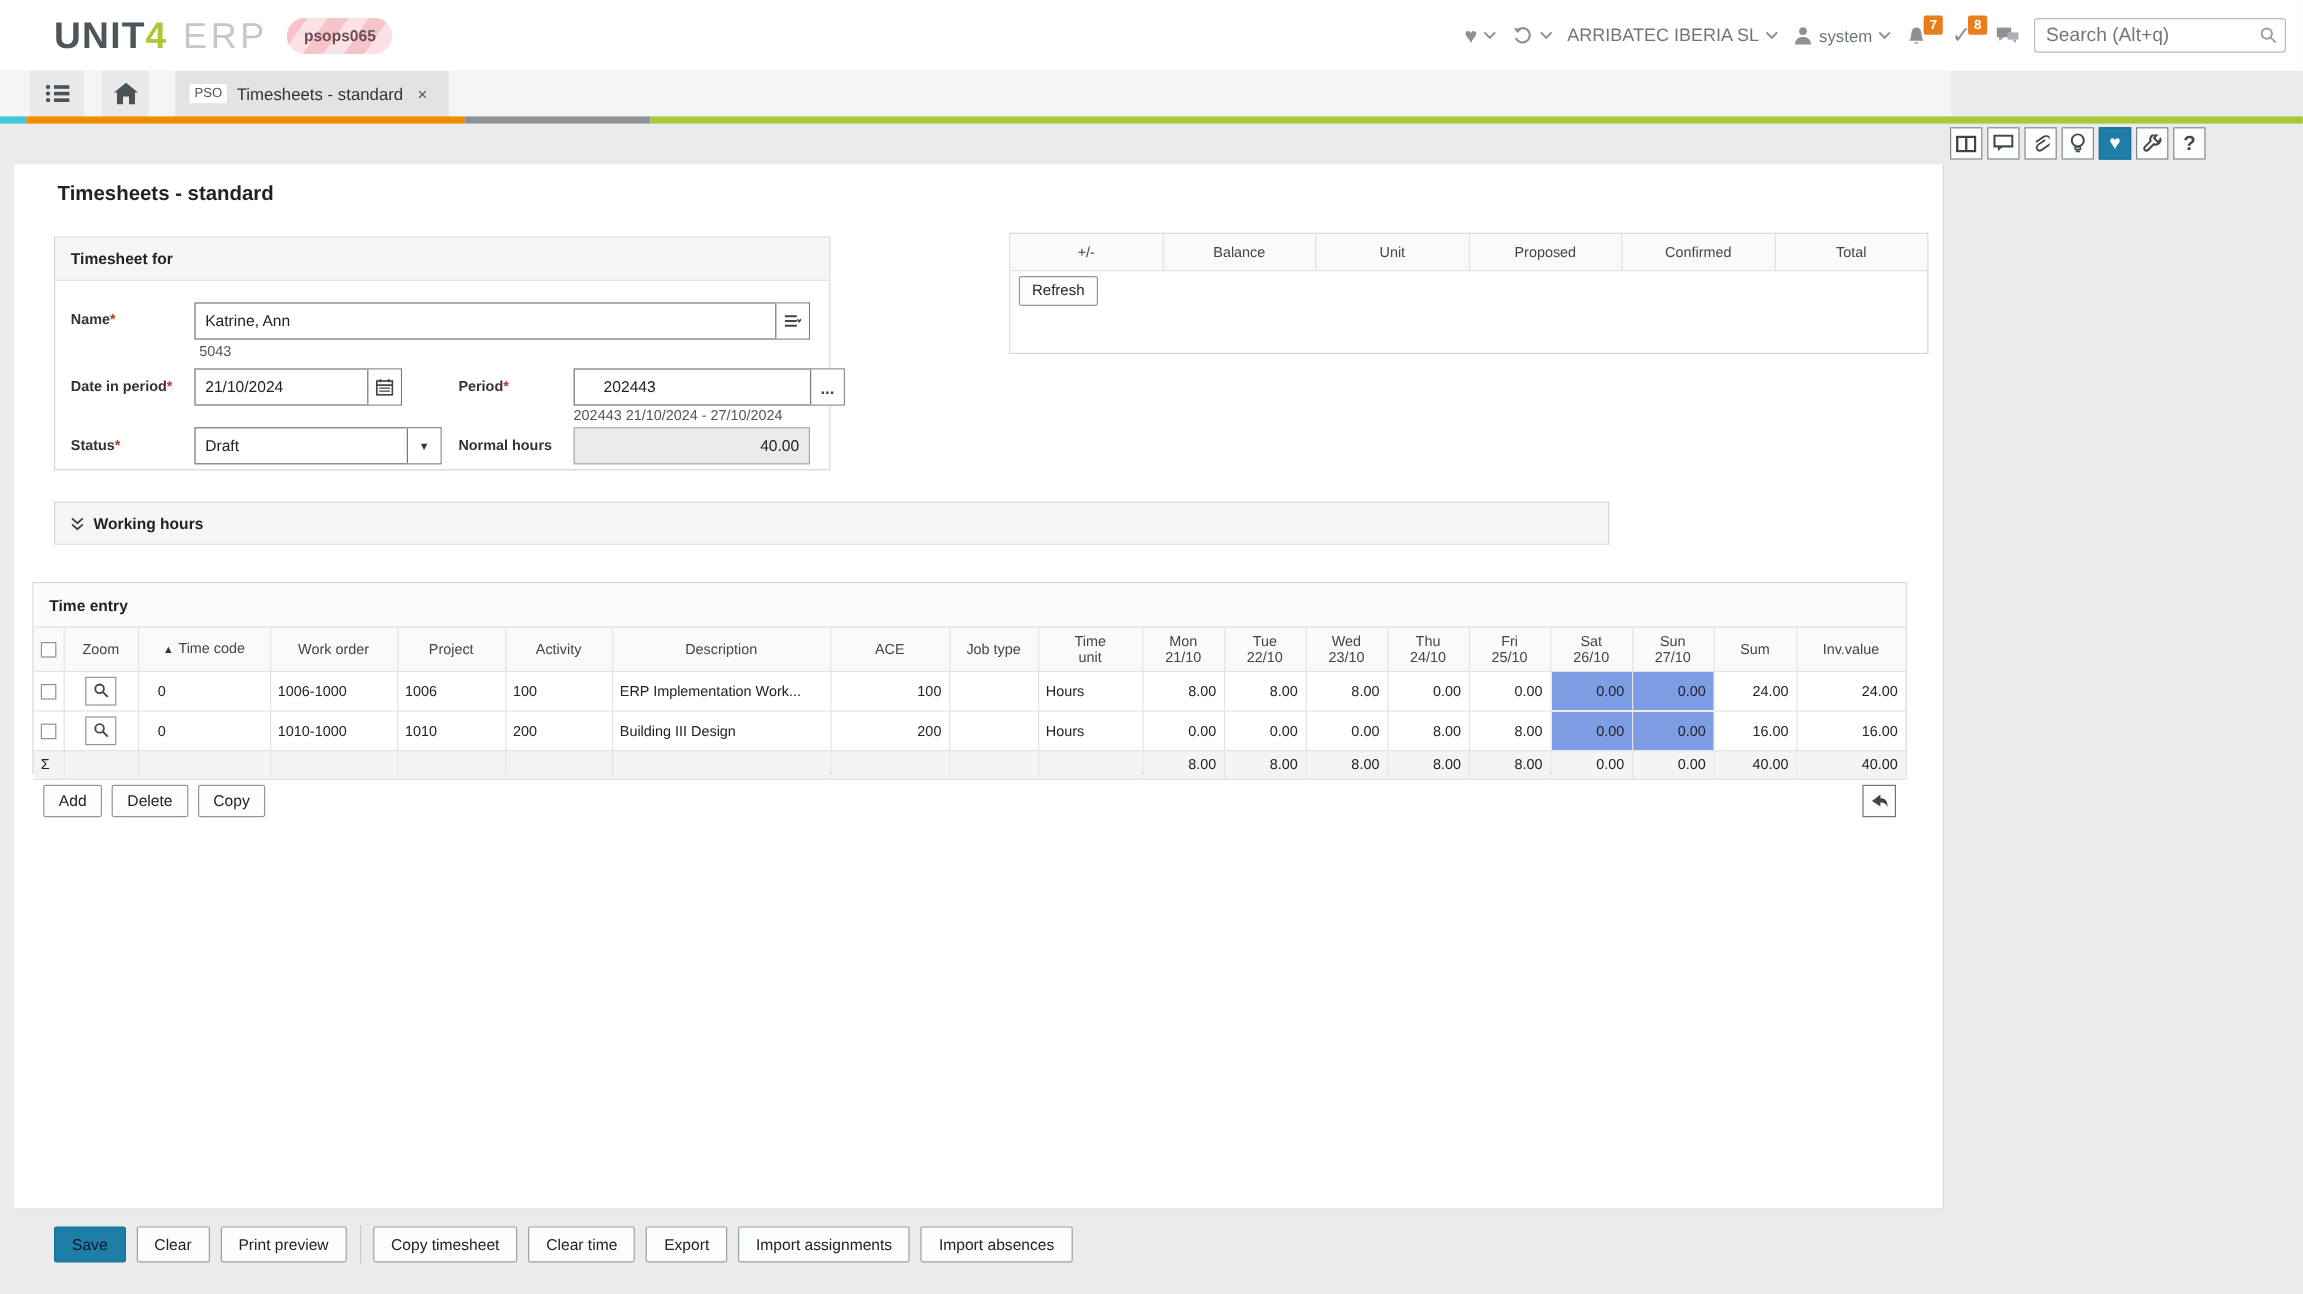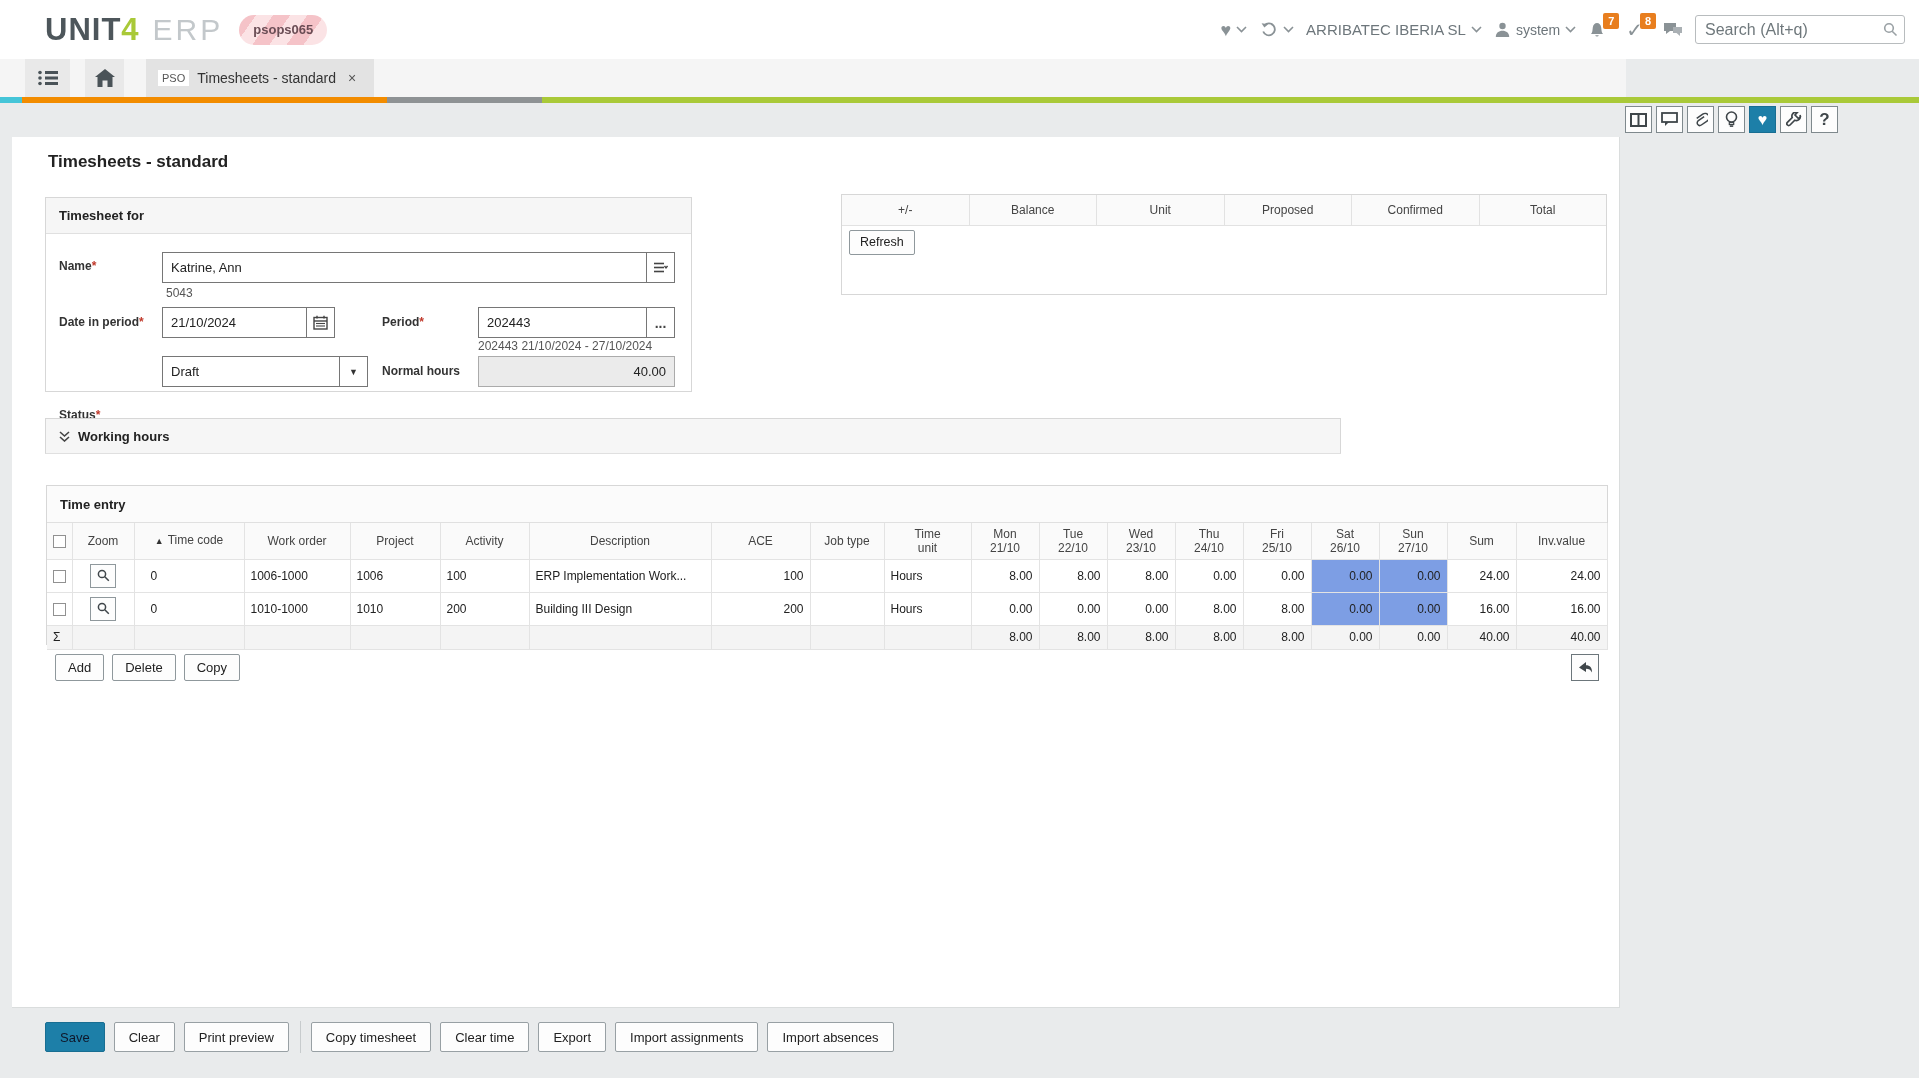--- a/index.html
+++ b/index.html
@@ -287,29 +287,29 @@
           <line x1="11" y1="0.8" x2="11" y2="3.5" stroke="#444" stroke-width="1.4"></line>
           <line x1="3" y1="8.5" x2="12" y2="8.5" stroke="#444" stroke-width="1.1"></line>
           <line x1="3" y1="11" x2="12" y2="11" stroke="#444" stroke-width="1.1"></line>
         </svg>
       </span>
     </div>
 
     <span class="flabel" style="left:336px;top:117px;">
       <span>Period</span><span class="req">*</span>
     </span>
-    <div class="tsfield" style="left:432px;top:109px;width:197px;height:31px;">
+    <div class="tsfield" style="left:432px;top:109px;width:226px;height:31px;padding-left:16px;">
       <span class="val">202443</span>
       <span class="inbtn" style="font-weight:bold;font-size:14px;">
         <span>...</span>
       </span>
     </div>
     <span class="subtext" style="left:432px;top:141px;">202443 21/10/2024 - 27/10/2024</span>
 
-    <span class="flabel" style="left:13px;top:166px;margin-top:44px;">
+    <span class="flabel" style="left:13px;top:166px;">
       <span>Status</span><span class="req">*</span>
     </span>
     <div class="tsfield" style="left:116px;top:158px;width:206px;height:31px;">
       <span class="val">Draft</span>
       <span class="inbtn">
         <span style="font-size:9px;color:#333;">▼</span>
       </span>
     </div>
 
     <span class="flabel" style="left:336px;top:166px;">Normal hours</span>
@@ -333,21 +333,21 @@
   </div>
 
   <div class="panel panel-h" style="left:45px;top:418px;width:1296px;height:36px;">
     <svg width="11" height="11" viewBox="0 0 11 11">
       <polyline points="1,1 5.5,5 10,1" fill="none" stroke="#444" stroke-width="1.6"></polyline>
       <polyline points="1,6 5.5,10 10,6" fill="none" stroke="#444" stroke-width="1.6"></polyline>
     </svg>
     <span>Working hours</span>
   </div>
 
-  <div class="panel" style="left:46px;top:485px;width:1562px;height:160px;">
+  <div class="panel" style="left:27px;top:485px;width:1562px;height:160px;">
     <div class="panel-h" style="height:37px;background:#fbfbfb;">
       <span>Time entry</span>
     </div>
 
     <table class="grid">
       <colgroup>
         <col style="width:25px">
           <col style="width:62px">
           <col style="width:110px">
           <col style="width:106px">

